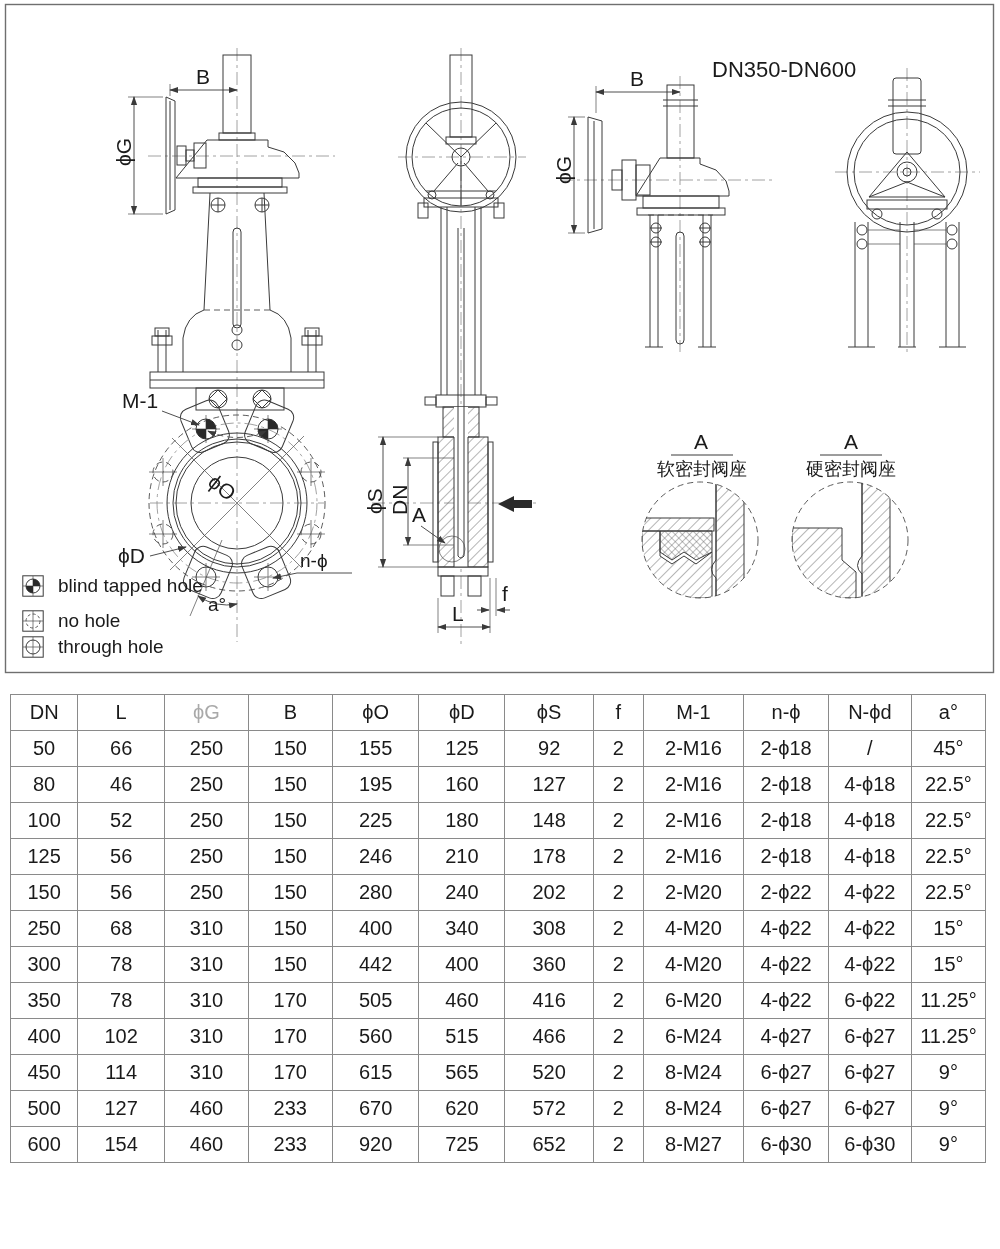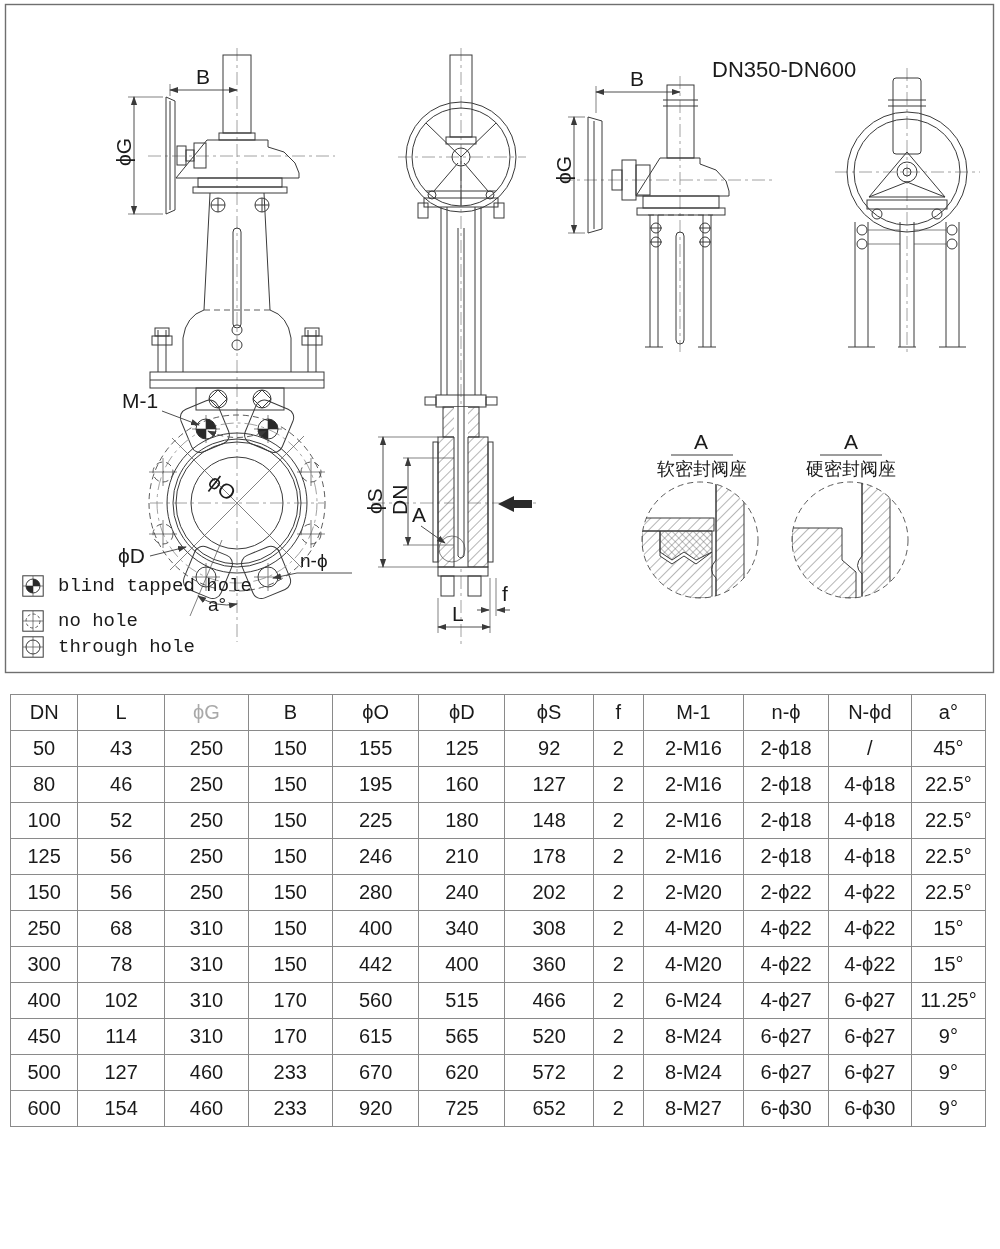--- a/index.html
+++ b/index.html
@@ -8,21 +8,21 @@
   svg text{font-family:"Liberation Sans","DejaVu Sans",sans-serif;}
   .ln{stroke:#3a3a3a;stroke-width:1;fill:none;}
   .thin{stroke:#4a4a4a;stroke-width:.7;fill:none;}
   .cl{stroke:#8a8a8a;stroke-width:.8;fill:none;stroke-dasharray:13 4 3 4;}
   .dsh{stroke:#4a4a4a;stroke-width:.9;fill:none;stroke-dasharray:6 4;}
   .dim{stroke:#3a3a3a;stroke-width:.9;fill:none;}
   .lbl{font-size:21px;fill:#1a1a1a;}
   .lbl-s{font-size:19px;fill:#1a1a1a;}
   .cap{font-size:18px;fill:#1a1a1a;}
   
-  .legend-item{position:absolute;left:22px;display:flex;align-items:center;gap:14px;font-family:Liberation Mono, monospace;}
+  .legend-item{position:absolute;left:22px;display:flex;align-items:center;gap:14px;}
   .legend-item span{font-size:19px;white-space:nowrap;}
   
   .dim-table{position:absolute;left:10px;top:694px;width:976px;border-collapse:collapse;
              table-layout:fixed;font-size:20px;}
   .dim-table th,.dim-table td{border:1px solid #8a8a8a;text-align:center;vertical-align:middle;
              height:35px;padding:0;font-weight:normal;overflow:hidden;}
   .dim-table th.muted{color:#a9a9a9;}
 </style>
 </head>
 <body>
@@ -418,21 +418,21 @@
         <th>f</th>
         <th>M-1</th>
         <th>n-ϕ</th>
         <th>N-ϕd</th>
         <th>a°</th>
       </tr>
   </thead>
   <tbody>
       <tr>
         <td>50</td>
-        <td>43</td>
+        <td>66</td>
         <td>250</td>
         <td>150</td>
         <td>155</td>
         <td>125</td>
         <td>92</td>
         <td>2</td>
         <td>2-M16</td>
         <td>2-ϕ18</td>
         <td>/</td>
         <td>45°</td>
@@ -513,20 +513,34 @@
         <td>310</td>
         <td>150</td>
         <td>442</td>
         <td>400</td>
         <td>360</td>
         <td>2</td>
         <td>4-M20</td>
         <td>4-ϕ22</td>
         <td>4-ϕ22</td>
         <td>15°</td>
+      </tr>
+      <tr>
+        <td>350</td>
+        <td>78</td>
+        <td>310</td>
+        <td>170</td>
+        <td>505</td>
+        <td>460</td>
+        <td>416</td>
+        <td>2</td>
+        <td>6-M20</td>
+        <td>4-ϕ22</td>
+        <td>6-ϕ22</td>
+        <td>11.25°</td>
       </tr>
       <tr>
         <td>400</td>
         <td>102</td>
         <td>310</td>
         <td>170</td>
         <td>560</td>
         <td>515</td>
         <td>466</td>
         <td>2</td>

